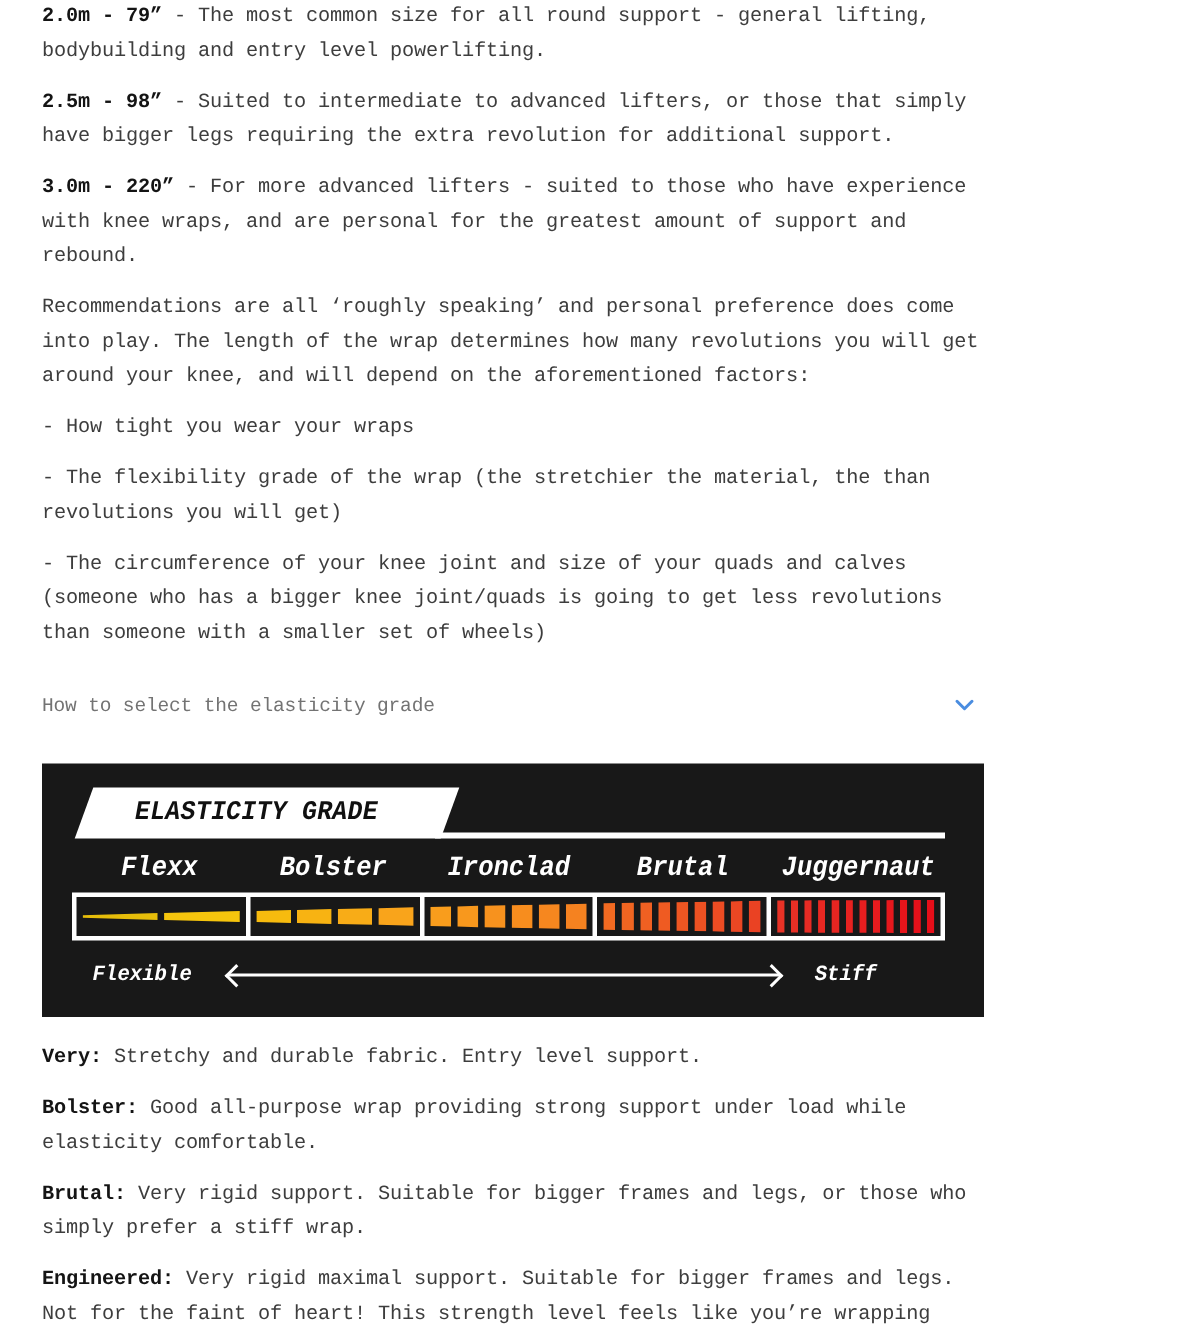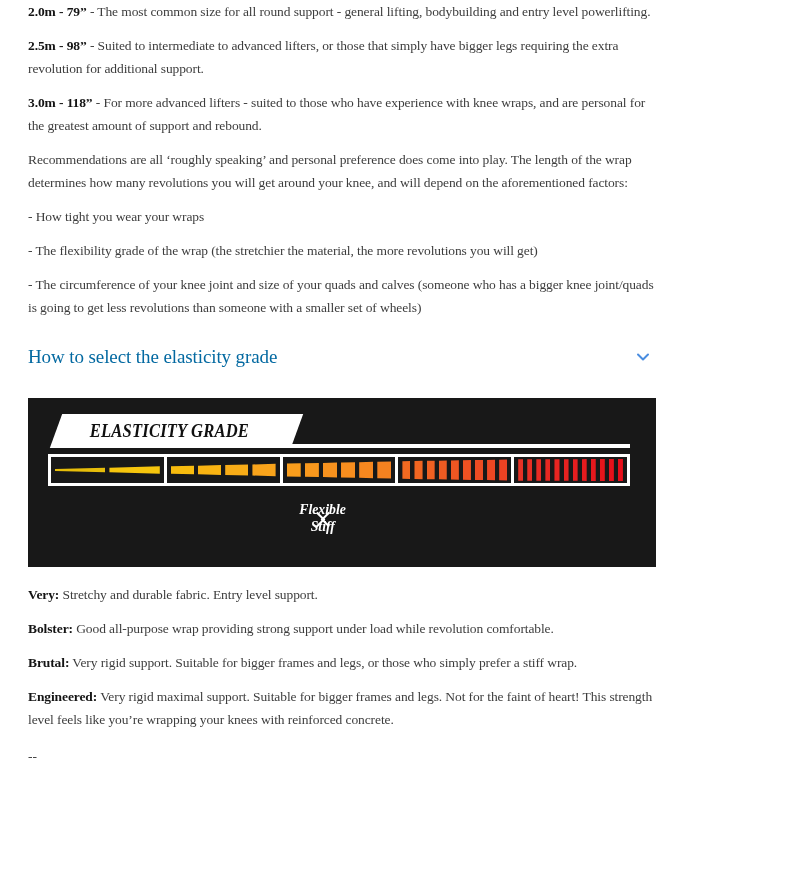--- a/index.html
+++ b/index.html
@@ -1,33 +1,33 @@
 <!DOCTYPE html>
 <html><head>
 <meta charset="utf-8">
 <style>
   * { box-sizing: border-box; }
   html, body { margin: 0; padding: 0; background: #ffffff; }
   .page {
     width: 684px; height: 888px; overflow: hidden; background: #ffffff;
-    font-family: Liberation Serif, serif; color: #3d3d3d; cursor: default;
+    font-family: Liberation Mono, monospace; color: #3d3d3d; cursor: default;
   }
   .content { padding: 0 28px; }
   p.para {
     margin: 0 0 11px; font-size: 13.5px; line-height: 23px;
     letter-spacing: -0.1px; color: #3d3d3d;
   }
   p.para strong { color: #141414; font-weight: bold; }
 
   
   .accordion {
     margin: 27px 0 30px; display: flex; align-items: center;
     justify-content: space-between; cursor: pointer;
   }
-  .accordion-title { color: #0369a1; font-size: 19px; letter-spacing: -0.1px; }
+  .accordion-title { color: #737373; font-size: 13px; letter-spacing: -0.1px; }
   .accordion-chevron { display: inline-flex; margin-right: 4px; }
 
   
   .banner {
     margin: 2px 0 16px; background: #181818;
     padding: 16px 26px 20px 20px; height: 169px;
   }
   .ribbon-row { position: relative; height: 34px; }
   .ribbon {
     position: absolute; left: 8px; top: 0; height: 34px;
@@ -44,64 +44,71 @@
   .eg-label {
     flex: 1; text-align: center; color: #ffffff; font-weight: bold; font-style: italic;
     font-size: 18.5px; transform: scaleX(0.92); white-space: nowrap;
   }
 
   .eg-bar { display: flex; border: 3px solid #ffffff; height: 32px; margin-top: 6px; background: #181818; }
   .eg-section { flex: 1; display: flex; gap: 4px; padding: 2px 4px; min-width: 0; }
   .eg-section + .eg-section { border-left: 3px solid #ffffff; }
   .eg-seg { flex: 1; }
 
-  .eg-axis { display: flex; align-items: center; margin: 15px 44px 0 12px; flex-direction: column; }
+  .eg-axis { display: flex; align-items: center; margin: 15px 44px 0 12px; }
   .axis-label {
     color: #ffffff; font-style: italic; font-weight: bold; font-size: 14.5px;
     transform: scaleX(0.95); white-space: nowrap;
   }
   .axis-arrow { flex: 1; position: relative; height: 2px; background: #ffffff; margin: 0 22px; }
   .axis-arrow::before, .axis-arrow::after { content: ""; position: absolute; top: -4px; width: 9px; height: 9px; }
   .axis-arrow::before { left: 0; border-left: 2px solid #ffffff; border-bottom: 2px solid #ffffff; transform: rotate(45deg); }
   .axis-arrow::after  { right: 0; border-right: 2px solid #ffffff; border-bottom: 2px solid #ffffff; transform: rotate(-45deg); }
 </style>
 </head>
 <body>
 
 <div class="page">
   <div class="content">
 
     <p class="para"><strong>2.0m - 79”</strong><span> - The most common size for all round support - general lifting, bodybuilding and entry level powerlifting.</span></p>
     <p class="para"><strong>2.5m - 98”</strong><span> - Suited to intermediate to advanced lifters, or those that simply have bigger legs requiring the extra revolution for additional support.</span></p>
-    <p class="para"><strong>3.0m - 118”</strong><span> - For more advanced lifters - suited to those who have experience with knee wraps, and are personal for the greatest amount of support and rebound.</span></p>
+    <p class="para"><strong>3.0m - 220”</strong><span> - For more advanced lifters - suited to those who have experience with knee wraps, and are personal for the greatest amount of support and rebound.</span></p>
 
     <p class="para">Recommendations are all ‘roughly speaking’ and personal preference does come into play. The length of the wrap determines how many revolutions you will get around your knee, and will depend on the aforementioned factors:</p>
 
     <p class="para">- How tight you wear your wraps</p>
-    <p class="para">- The flexibility grade of the wrap (the stretchier the material, the more revolutions you will get)</p>
+    <p class="para">- The flexibility grade of the wrap (the stretchier the material, the than revolutions you will get)</p>
     <p class="para">- The circumference of your knee joint and size of your quads and calves (someone who has a bigger knee joint/quads is going to get less revolutions than someone with a smaller set of wheels)</p>
 
     <div class="accordion">
       <span class="accordion-title">How to select the elasticity grade</span>
       <span class="accordion-chevron">
         <svg width="18" height="18" viewBox="0 0 18 18" fill="none">
           <polyline points="4,6.5 9,11.5 14,6.5" stroke="#4a8de0" stroke-width="2" fill="none" stroke-linecap="round" stroke-linejoin="round"></polyline>
         </svg>
       </span>
     </div>
 
 
     <div class="banner">
       <div class="ribbon-row">
         <div class="ribbon">
           <span class="ribbon-text">ELASTICITY GRADE</span>
         </div>
         <div class="ribbon-line"></div>
       </div>
 
+      <div class="eg-labels">
+        <span class="eg-label">Flexx</span>
+        <span class="eg-label">Bolster</span>
+        <span class="eg-label">Ironclad</span>
+        <span class="eg-label">Brutal</span>
+        <span class="eg-label">Juggernaut</span>
+      </div>
 
       <div class="eg-bar">
         <div class="eg-section">
             <div class="eg-seg" style="background: rgb(230, 189, 10); clip-path: polygon(0px 46%, 100% 39.5%, 100% 60.5%, 0px 54%);"></div>
             <div class="eg-seg" style="background: rgb(246, 197, 13); clip-path: polygon(0px 39.5%, 100% 33%, 100% 67%, 0px 60.5%);"></div>
           </div>
         <div class="eg-section">
             <div class="eg-seg" style="background: rgb(247, 187, 14); clip-path: polygon(0px 33%, 100% 30.25%, 100% 69.75%, 0px 67%);"></div>
             <div class="eg-seg" style="background: rgb(248, 179, 18); clip-path: polygon(0px 30.25%, 100% 27.5%, 100% 72.5%, 0px 69.75%);"></div>
             <div class="eg-seg" style="background: rgb(248, 172, 23); clip-path: polygon(0px 27.5%, 100% 24.75%, 100% 75.25%, 0px 72.5%);"></div>
@@ -143,20 +150,20 @@
       </div>
 
       <div class="eg-axis">
         <span class="axis-label">Flexible</span>
         <span class="axis-arrow"></span>
         <span class="axis-label">Stiff</span>
       </div>
     </div>
 
     <p class="para"><strong>Very:</strong><span> Stretchy and durable fabric. Entry level support.</span></p>
-    <p class="para"><strong>Bolster:</strong><span> Good all-purpose wrap providing strong support under load while revolution comfortable.</span></p>
+    <p class="para"><strong>Bolster:</strong><span> Good all-purpose wrap providing strong support under load while elasticity comfortable.</span></p>
     <p class="para"><strong>Brutal:</strong><span> Very rigid support. Suitable for bigger frames and legs, or those who simply prefer a stiff wrap.</span></p>
     <p class="para"><strong>Engineered:</strong><span> Very rigid maximal support. Suitable for bigger frames and legs. Not for the faint of heart! This strength level feels like you’re wrapping your knees with reinforced concrete.</span></p>
 
     <p class="para" style="margin-top:14px;">--</p>
 
   </div>
 </div>
 
 </body></html>

